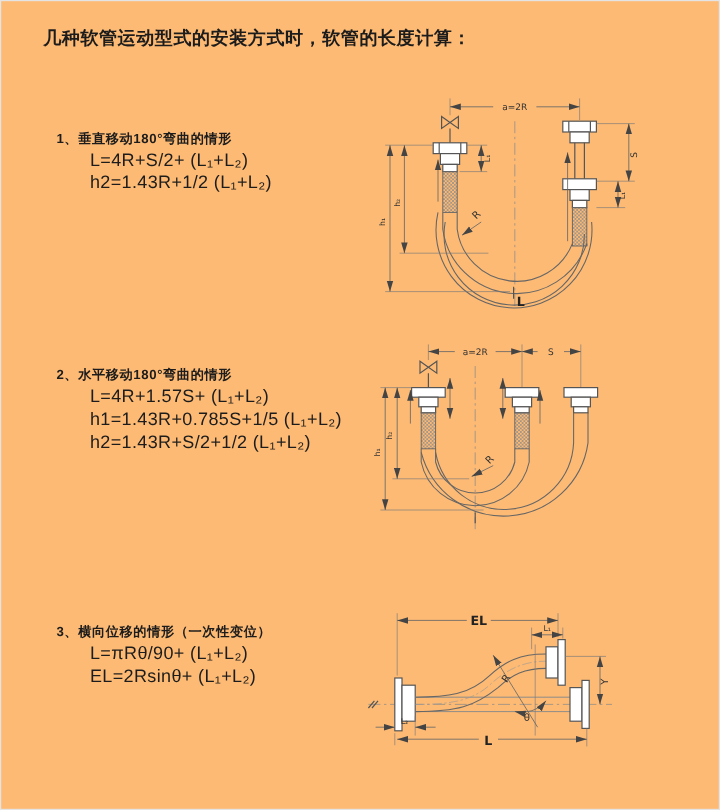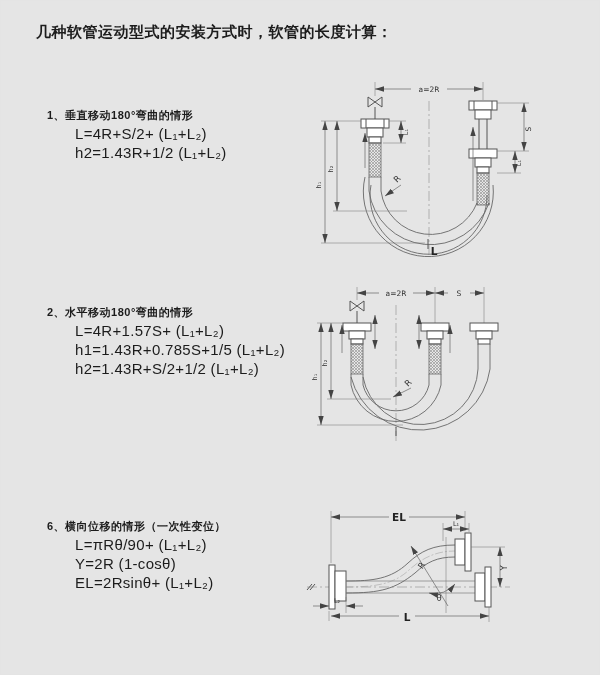--- a/index.html
+++ b/index.html
@@ -1,16 +1,16 @@
 <!DOCTYPE html>
 <html><head>
 <meta charset="utf-8">
 <style>
   html,body{margin:0;padding:0;background:#fff;}
-  .page{position:relative;width:600px;height:675px;background:#e5e5e5;border:1px solid #e4e4e4;
+  .page{position:relative;width:600px;height:675px;background:#fdba74;border:1px solid #e4e4e4;
         box-sizing:border-box;overflow:hidden;
         font-family:"Liberation Sans","DejaVu Sans",sans-serif;color:#1e1e1e;}
   .title{position:absolute;left:35px;top:22px;font-size:15px;font-weight:bold;
          letter-spacing:.5px;color:#1c1c1c;}
   .section{position:absolute;left:46px;}
   .sec1{top:107px}.sec2{top:304px}.sec3{top:518px}
   .heading{font-size:11px;font-weight:bold;color:#1c1c1c;letter-spacing:.5px;}
   .formula{font-size:15px;color:#1c1c1c;margin:2px 0 0 28px;letter-spacing:.3px;white-space:nowrap;}
   .diagram{position:absolute;}
   .d1{left:312px;top:72px;}
@@ -41,23 +41,22 @@
   </div>
 
   <div class="section sec2">
     <div class="heading">2、水平移动180°弯曲的情形</div>
     <div class="formula">L=4R+1.57S+ (L₁+L₂)</div>
     <div class="formula">h1=1.43R+0.785S+1/5 (L₁+L₂)</div>
     <div class="formula">h2=1.43R+S/2+1/2 (L₁+L₂)</div>
   </div>
 
   <div class="section sec3">
-    <div class="heading">6、横向位移的情形（一次性变位）</div>
+    <div class="heading">3、横向位移的情形（一次性变位）</div>
     <div class="formula">L=πRθ/90+ (L₁+L₂)</div>
-    <div class="formula">Y=2R (1-cosθ)</div>
     <div class="formula">EL=2Rsinθ+ (L₁+L₂)</div>
   </div>
 
   <svg class="diagram d1" width="286" height="188" viewBox="0 0 286 188">
     <defs>
       <marker id="ar1" viewBox="0 0 10 6" refX="10" refY="3" markerWidth="9" markerHeight="6" orient="auto-start-reverse" markerUnits="userSpaceOnUse">
         <path d="M0,0 L10,3 L0,6 z" fill="#444"></path>
       </marker>
       <pattern id="ht1" width="3" height="3" patternUnits="userSpaceOnUse">
         <path d="M0,0 L3,3 M3,0 L0,3" stroke="#8b8b8b" stroke-width=".6"></path>

